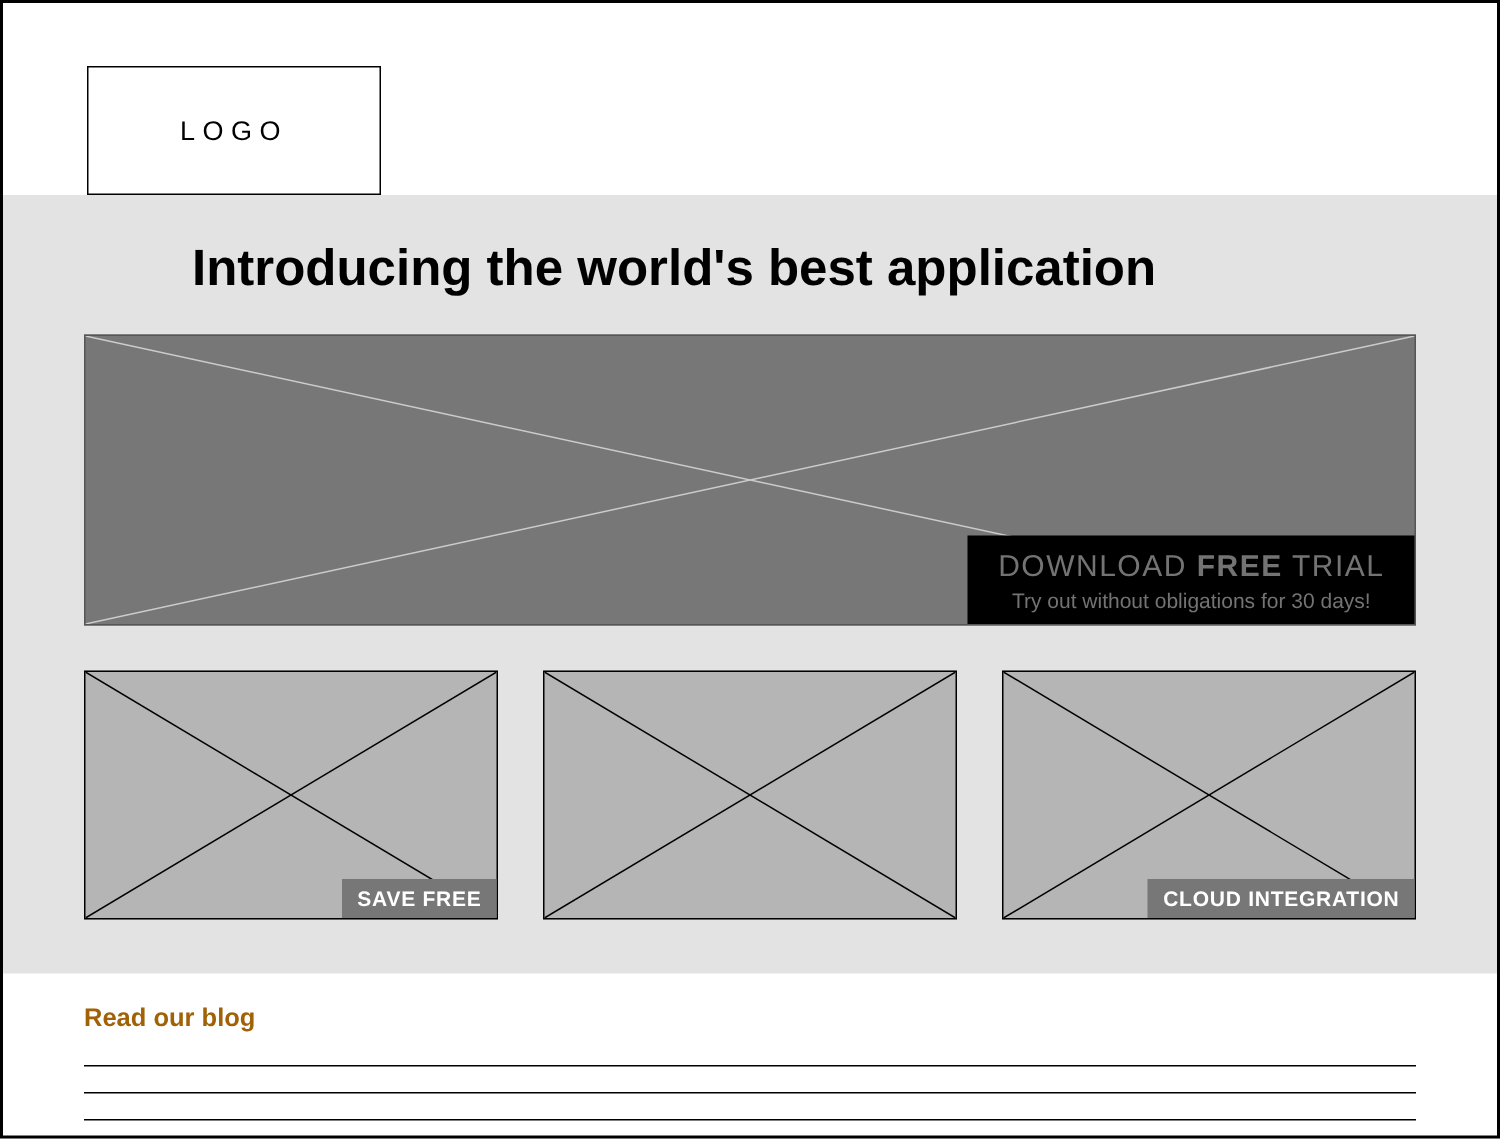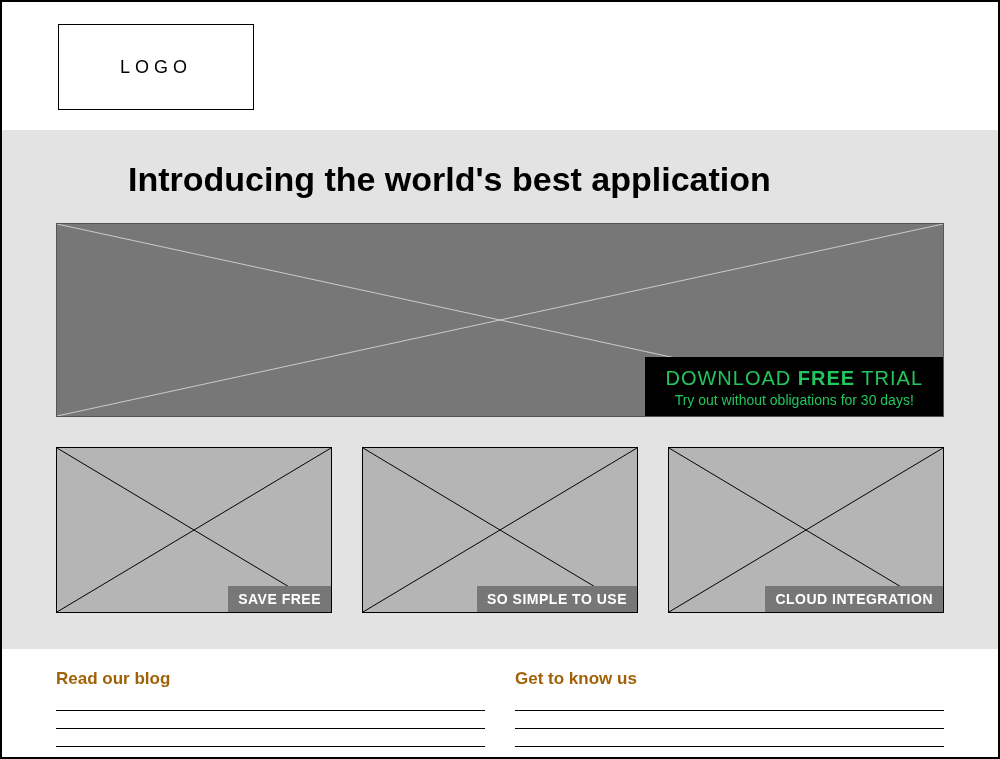--- a/index.html
+++ b/index.html
@@ -30,21 +30,21 @@
       display: flex;
       align-items: center;
       justify-content: center;
       letter-spacing: 5px;
       font-size: 18px;
     }
     .logo-area {
       width: 278px;
       height: 128px;
       display: flex;
-      align-items: flex-start;
+      align-items: flex-end;
     }
     .nav {
       display: flex;
       height: 48px;
       flex: 1;
     }
     .nav-item {
       background: #a9a9a9;
       color: #fff;
       font-size: 19px;
@@ -86,21 +86,21 @@
       top: 0;
       left: 0;
       width: 100%;
       height: 100%;
     }
     .cta-box {
       position: absolute;
       right: 0;
       bottom: 0;
       background: #000;
-      color: #22c55e;
+      color: #737373;
       padding: 10px 20px 8px 20px;
       text-align: center;
     }
     .cta-title {
       font-size: 20px;
       letter-spacing: 1px;
       font-weight: 300;
     }
     .cta-title strong {
       font-weight: bold;
@@ -193,38 +193,31 @@
         <line x1="0" y1="0" x2="277" y2="166" stroke="#000" stroke-width="1"></line>
         <line x1="277" y1="0" x2="0" y2="166" stroke="#000" stroke-width="1"></line>
       </svg>
       <div class="feature-label">SAVE FREE</div>
     </div>
     <div class="feature-box">
       <svg viewBox="0 0 277 166" preserveAspectRatio="none">
         <line x1="0" y1="0" x2="277" y2="166" stroke="#000" stroke-width="1"></line>
         <line x1="277" y1="0" x2="0" y2="166" stroke="#000" stroke-width="1"></line>
       </svg>
-      <div class="feature-label">SO SIMPLE TO USE</div>
     </div>
     <div class="feature-box">
       <svg viewBox="0 0 277 166" preserveAspectRatio="none">
         <line x1="0" y1="0" x2="277" y2="166" stroke="#000" stroke-width="1"></line>
         <line x1="277" y1="0" x2="0" y2="166" stroke="#000" stroke-width="1"></line>
       </svg>
       <div class="feature-label">CLOUD INTEGRATION</div>
     </div>
   </div>
 </div>
 
 <div class="columns">
   <div class="column">
     <div class="column-title">Read our blog</div>
     <div class="line"></div>
     <div class="line"></div>
     <div class="line"></div>
   </div>
-  <div class="column">
-    <div class="column-title">Get to know us</div>
-    <div class="line"></div>
-    <div class="line"></div>
-    <div class="line"></div>
-  </div>
 </div>
 
 </body></html>

